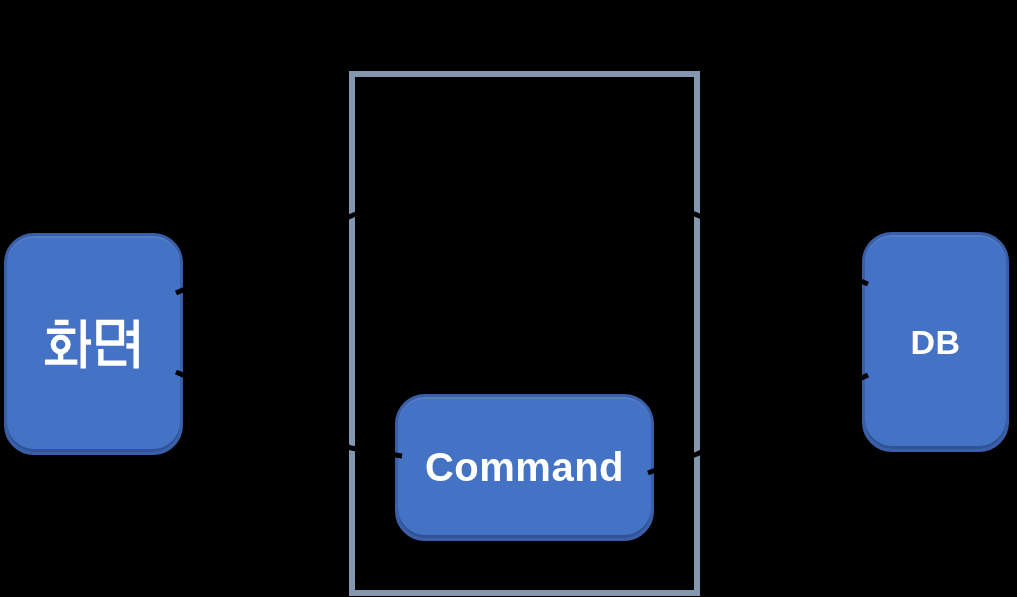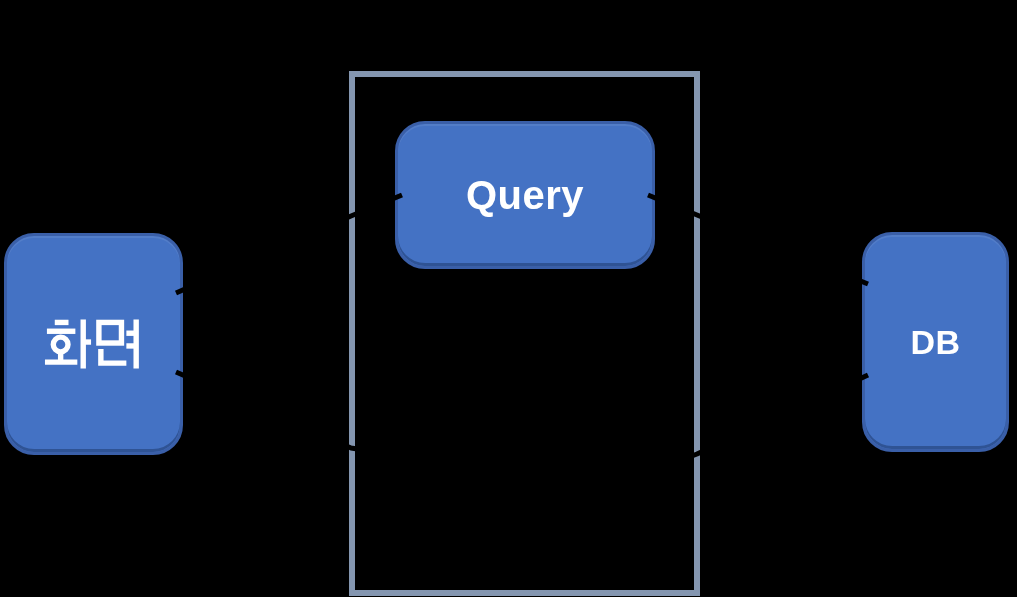--- a/index.html
+++ b/index.html
@@ -56,24 +56,24 @@
       <path d="M41 23 H49"></path>
 
       <rect x="57" y="3" width="23" height="21"></rect>
       <path d="M59 30 V44.5 H85"></path>
       <path d="M95 0 V50"></path>
       <path d="M85 14 H95"></path>
       <path d="M85 27 H95"></path>
     </svg>
   </div>
 
-  <div class="node" id="node-query">
-    <span class="lbl">Query</span>
+
+  <div class="node" id="node-command">
+    <span class="lbl">Command</span>
   </div>
-
 
   <div class="node" id="node-db">
     <span class="lbl lbl-db">DB</span>
   </div>
 
   <svg class="connectors" id="connector-svg" viewBox="0 0 1017 597">
       <polyline points="176,293 351,216 402,195" fill="none" stroke="#000000" stroke-width="5" stroke-linejoin="round"></polyline>
       <polyline points="176,372 351,448 402,456" fill="none" stroke="#000000" stroke-width="5" stroke-linejoin="round"></polyline>
       <polyline points="648,195 697,215 868,284" fill="none" stroke="#000000" stroke-width="5" stroke-linejoin="round"></polyline>
       <polyline points="648,473 697,454 868,375" fill="none" stroke="#000000" stroke-width="5" stroke-linejoin="round"></polyline>

